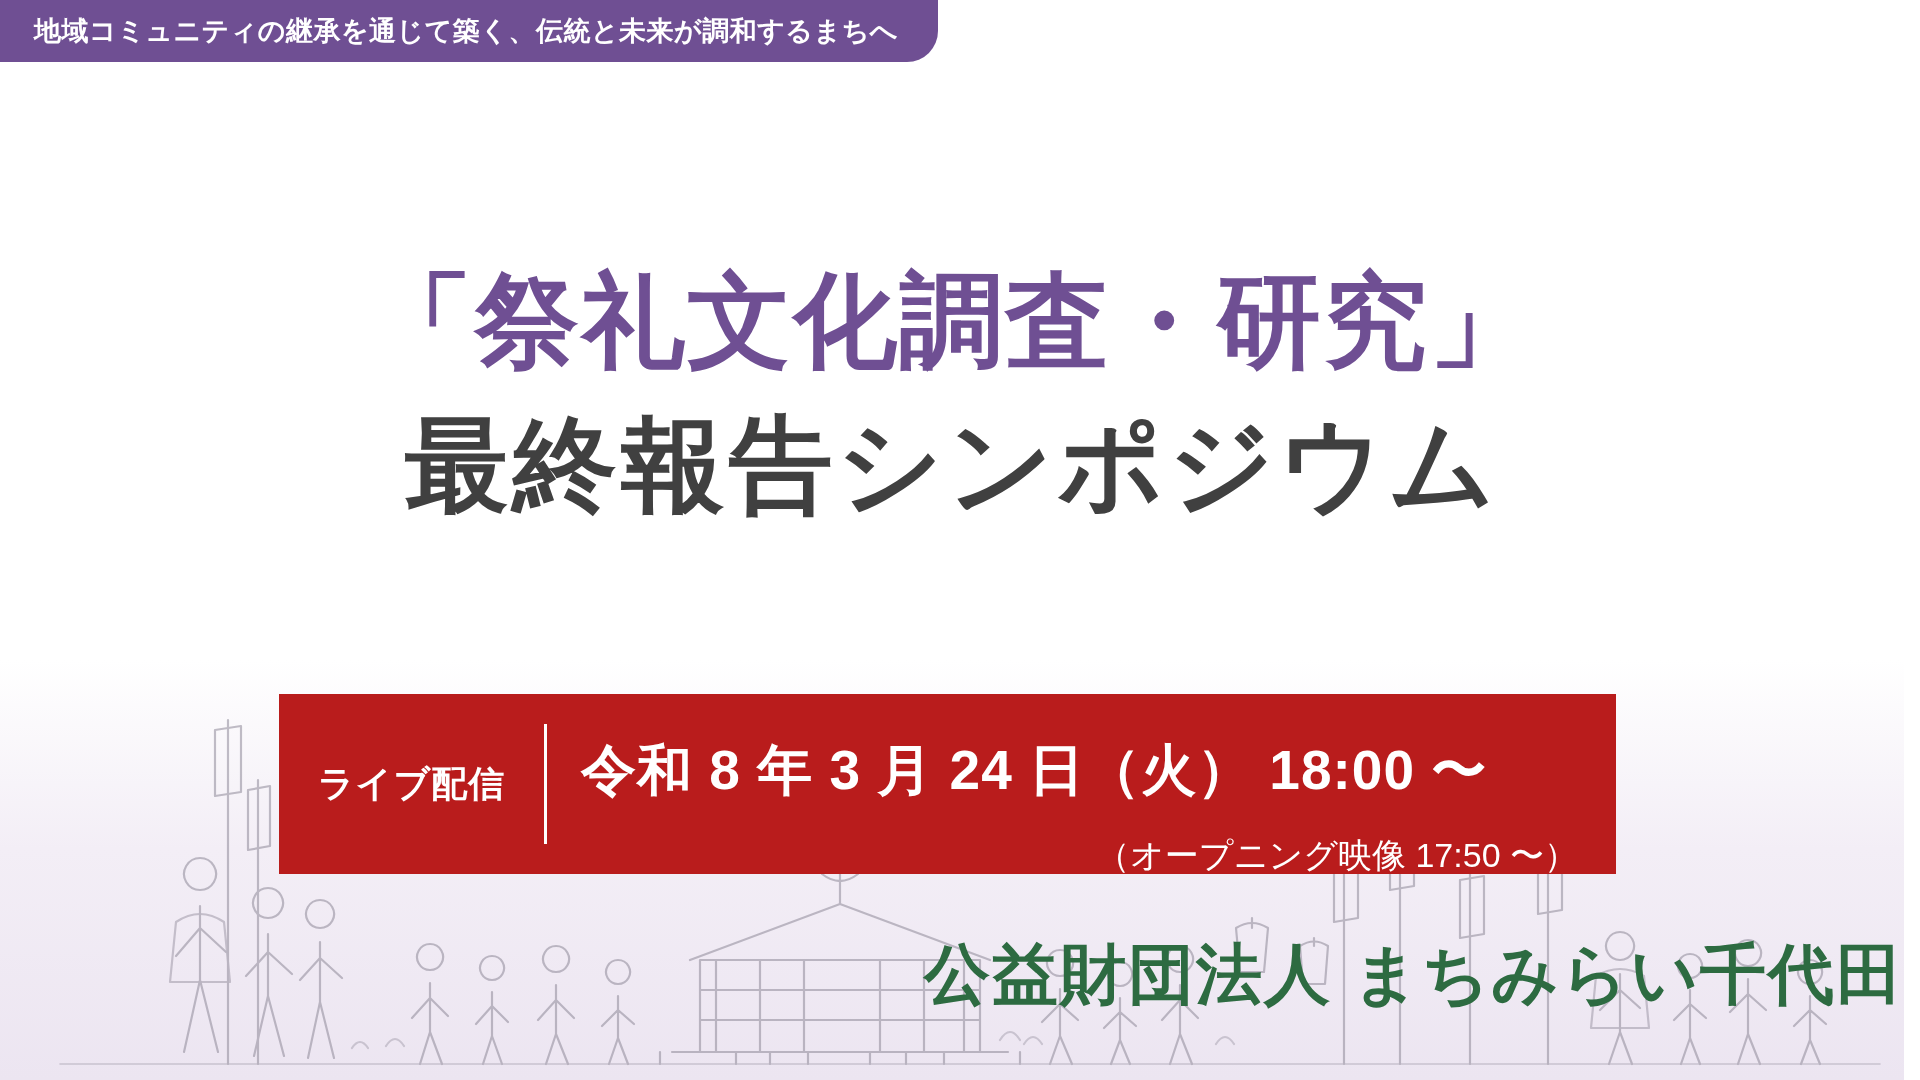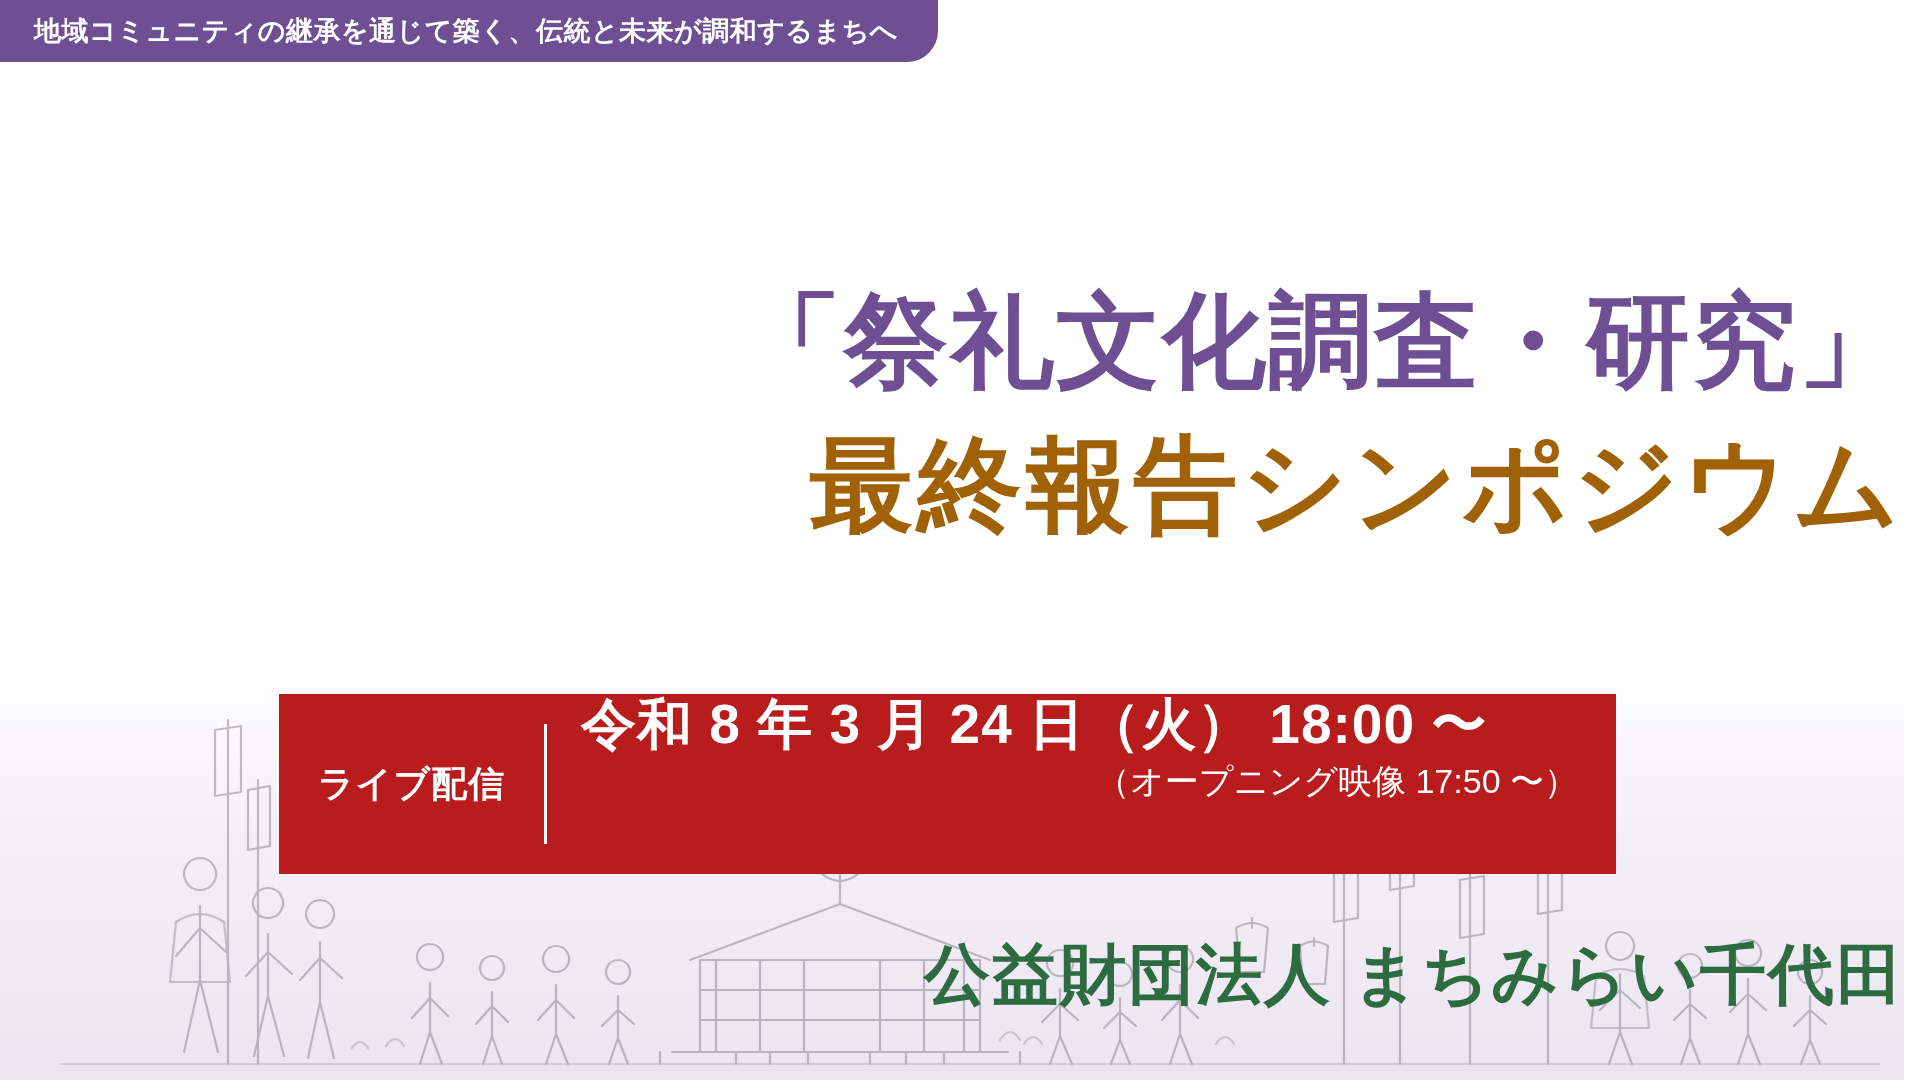--- a/index.html
+++ b/index.html
@@ -62,34 +62,33 @@
     letter-spacing: 0.5px;
     white-space: nowrap;
   }
 
   
   .title-block {
     position: absolute;
     left: 0;
     right: 0;
     top: 262px;
-    text-align: right;
+    text-align: center;
     z-index: 4;
-    margin-top: 20px;
   }
   .title-line-1 {
     color: #6f4f93;
     font-size: 104px;
     font-weight: bold;
     line-height: 1.15;
     letter-spacing: 2px;
     white-space: nowrap;
   }
   .title-line-2 {
-    color: #a16207;
+    color: #404040;
     font-size: 104px;
     font-weight: bold;
     line-height: 1.15;
     letter-spacing: 4px;
     white-space: nowrap;
     margin-top: 24px;
   }
 
   
   .info-bar {
@@ -120,22 +119,23 @@
   .info-divider {
     width: 3px;
     background: #ffffff;
     margin: 30px 0;
     flex: 0 0 3px;
   }
   .info-right {
     flex: 1 1 auto;
     display: flex;
     flex-direction: column;
-    justify-content: flex-start;
+    justify-content: flex-end;
     padding: 0 38px 0 34px;
+    gap: 28px;
   }
   .info-date {
     color: #ffffff;
     font-size: 55px;
     font-weight: bold;
     letter-spacing: 1px;
     white-space: nowrap;
     line-height: 1.1;
   }
   .info-sub {

